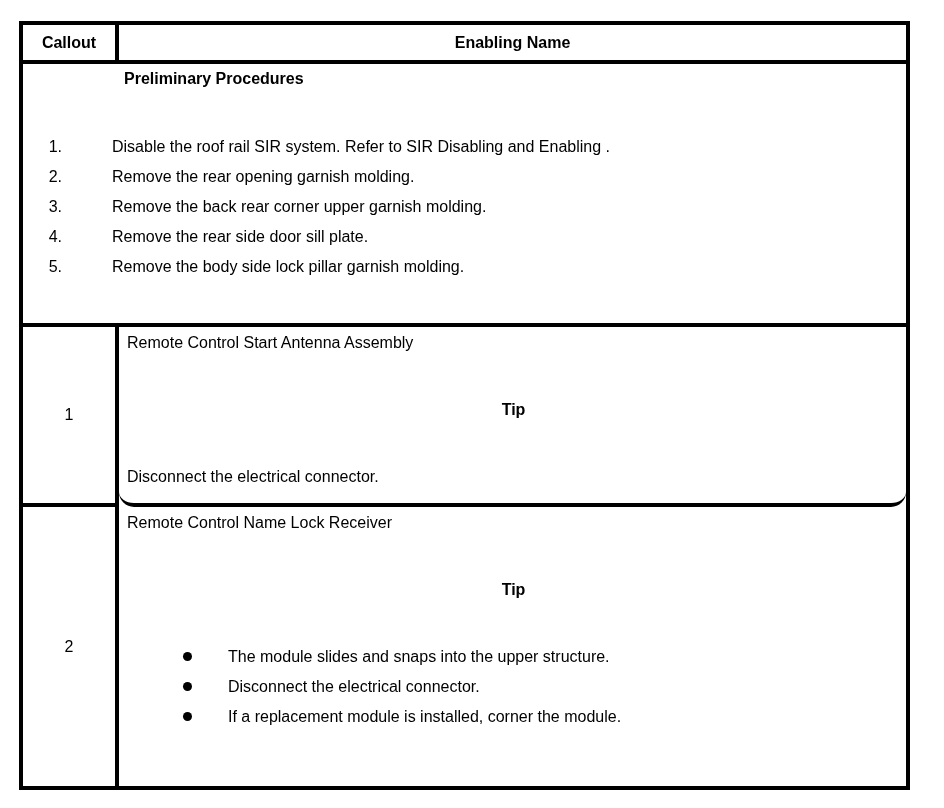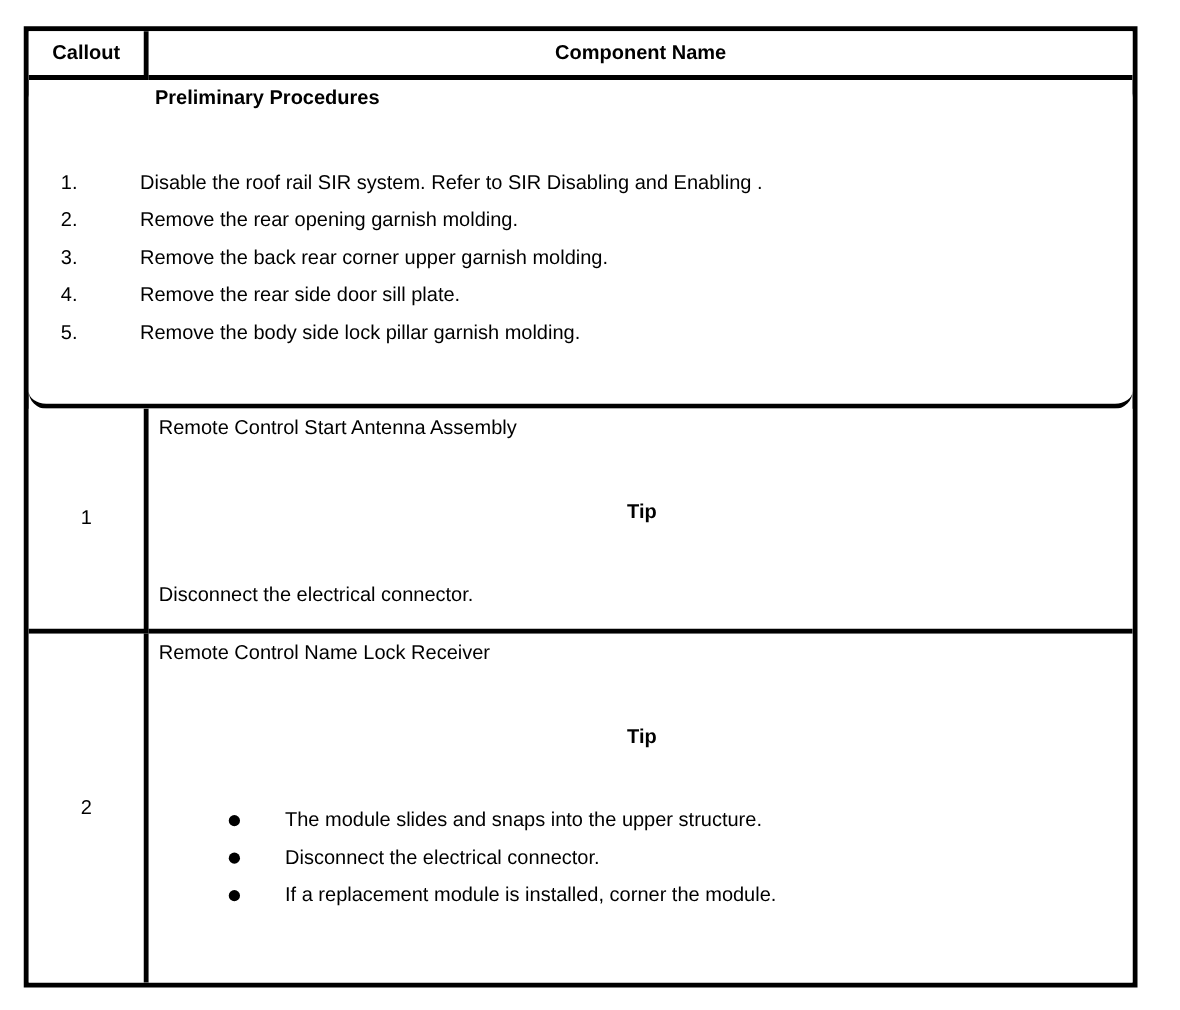--- a/index.html
+++ b/index.html
@@ -21,59 +21,59 @@
     font-size: 16px;
     line-height: 30px;
   }
   .cell { background: #fff; overflow: hidden; }
   .b-right  { border-right: 4px solid #000; }
   .b-bottom { border-bottom: 4px solid #000; }
   .header-cell {
     display: flex; align-items: center; justify-content: center;
     font-weight: bold;
   }
-  .span2 { grid-column: 1 / 3; border-radius: 14px; }
+  .span2 { grid-column: 1 / 3; }
   .prelim-cell { padding-top: 0; }
   .prelim-title {
     margin-left: 101px;
     font-weight: bold;
     white-space: nowrap;
   }
   .steps { margin-top: 38px; }
   .step { display: flex; }
   .step-num {
     width: 39px;
     text-align: right;
     flex: none;
   }
   .step-text { margin-left: 50px; white-space: nowrap; }
   .callout-cell {
     display: flex; align-items: center; justify-content: center;
   }
-  .component-cell { padding: 1px 6px 0 8px; }
+  .component-cell { padding: 1px 6px 0 8px; border-radius: 15px; }
   .para { margin-bottom: 37px; white-space: nowrap; }
   .tip { font-weight: bold; text-align: center; }
   .bullets { margin-top: 36px; }
   .bullet-item { display: flex; height: 30px; }
   .bullet-dot {
     flex: none;
     width: 9px; height: 9px;
     border-radius: 50%;
     background: #000;
     margin: 10px 0 0 56px;
   }
   .bullet-text { margin-left: 36px; white-space: nowrap; }
 </style>
 </head>
 <body>
 
 <div class="doc-table">
 
   <div class="cell header-cell b-right b-bottom">Callout</div>
-  <div class="cell header-cell b-bottom">Component Name</div>
+  <div class="cell header-cell b-bottom">Enabling Name</div>
 
   <div class="cell span2 b-bottom prelim-cell">
     <div class="prelim-title">Preliminary Procedures</div>
     <div class="steps">
       <div class="step">
         <span class="step-num">1.</span>
         <span class="step-text">Disable the roof rail SIR system. Refer to SIR Disabling and Enabling .</span>
       </div>
       <div class="step">
         <span class="step-num">2.</span>

